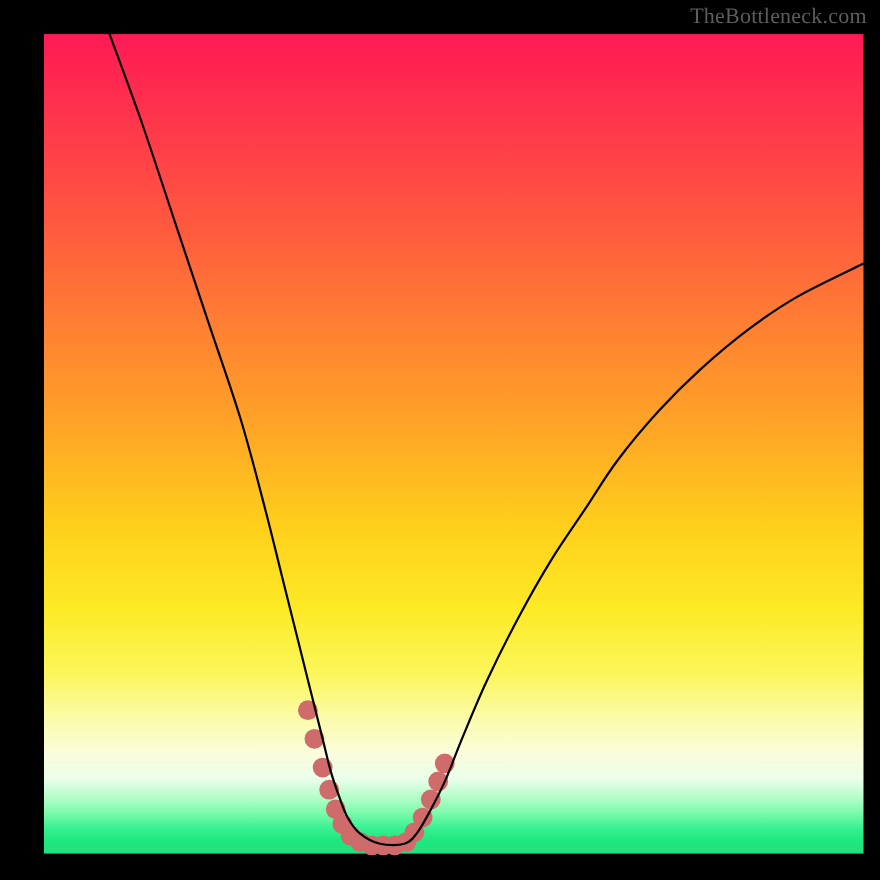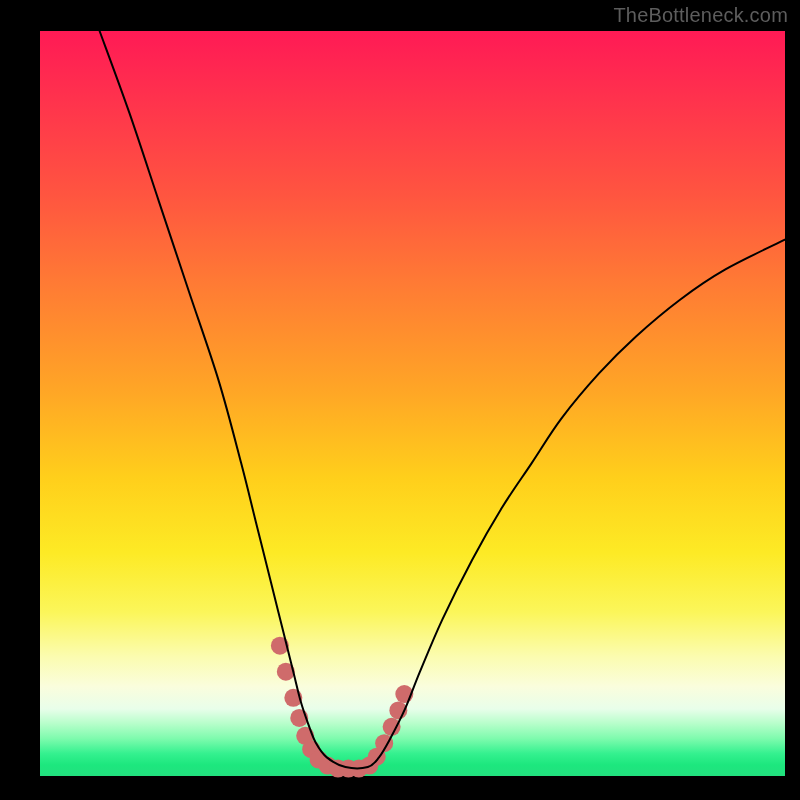--- a/index.html
+++ b/index.html
@@ -11,20 +11,21 @@
     overflow: hidden;
     font-family: Arial, Helvetica, sans-serif;
   }
   .frame {
     position: absolute;
     left: 0;
     right: 0;
     width: 800px;
     height: 776px;
     background: #000;
+    font-family: Liberation Serif, serif;
   }
   .plot {
     position: absolute;
     left: 40px;
     top: 31px;
     width: 745px;
     height: 745px;
     
     background: linear-gradient(
       to bottom,

